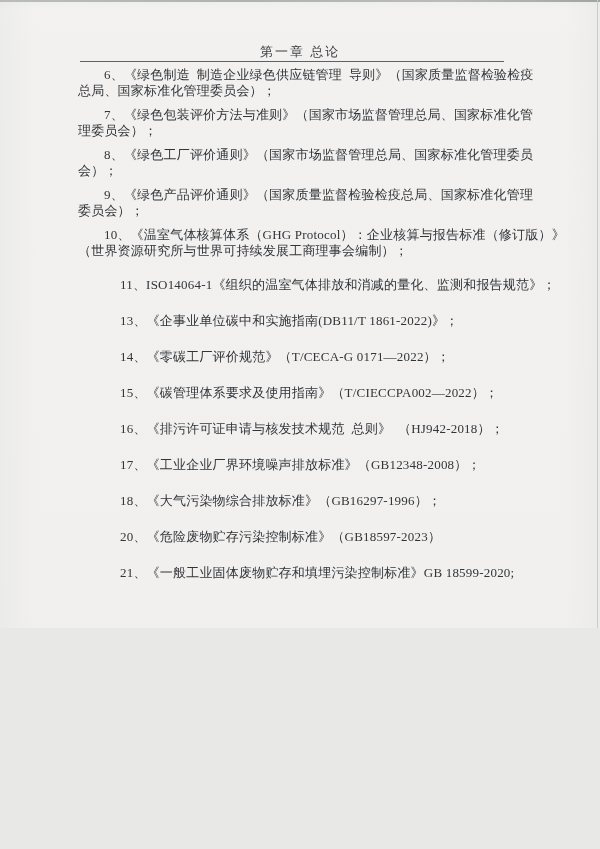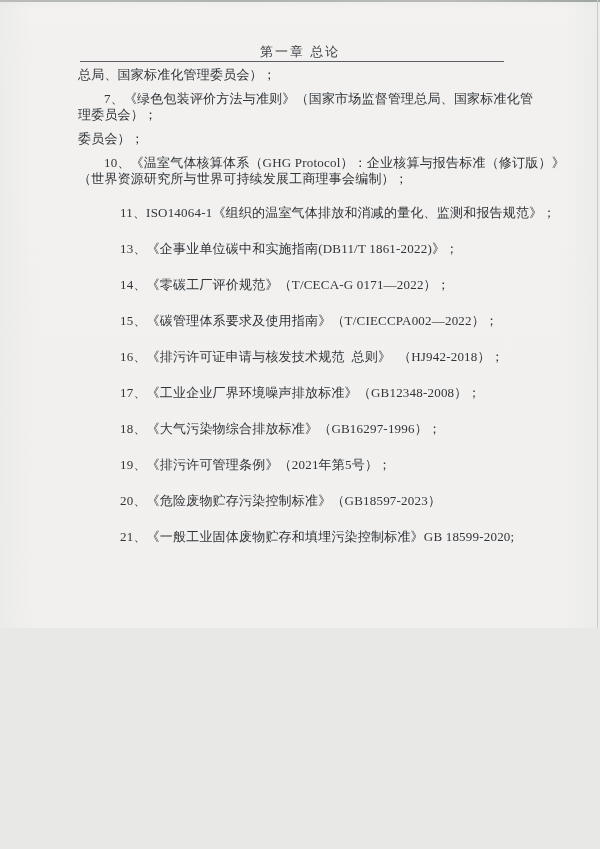--- a/index.html
+++ b/index.html
@@ -86,27 +86,33 @@
 
 <div class="page">
   <div class="edge-top"></div>
   <div class="edge-right"></div>
 
   <div class="chapter-header">第一章  总论</div>
   <div class="header-rule"></div>
 
   <main class="content">
     <p class="para">
+      <span class="line first">6、《绿色制造  制造企业绿色供应链管理  导则》（国家质量监督检验检疫</span>
       <span class="line">总局、国家标准化管理委员会）；</span>
     </p>
     <p class="para">
       <span class="line first">7、《绿色包装评价方法与准则》（国家市场监督管理总局、国家标准化管</span>
       <span class="line">理委员会）；</span>
     </p>
     <p class="para">
+      <span class="line first">8、《绿色工厂评价通则》（国家市场监督管理总局、国家标准化管理委员</span>
+      <span class="line">会）；</span>
+    </p>
+    <p class="para">
+      <span class="line first">9、《绿色产品评价通则》（国家质量监督检验检疫总局、国家标准化管理</span>
       <span class="line">委员会）；</span>
     </p>
     <p class="para">
       <span class="line first">10、《温室气体核算体系（GHG Protocol）：企业核算与报告标准（修订版）》</span>
       <span class="line">（世界资源研究所与世界可持续发展工商理事会编制）；</span>
     </p>
     <p class="single">
       <span class="line first">11、ISO14064-1《组织的温室气体排放和消减的量化、监测和报告规范》；</span>
     </p>
     <p class="single">
@@ -121,23 +127,20 @@
     <p class="single">
       <span class="line first">16、《排污许可证申请与核发技术规范  总则》  （HJ942-2018）；</span>
     </p>
     <p class="single">
       <span class="line first">17、《工业企业厂界环境噪声排放标准》（GB12348-2008）；</span>
     </p>
     <p class="single">
       <span class="line first">18、《大气污染物综合排放标准》（GB16297-1996）；</span>
     </p>
     <p class="single">
-      <span class="line first">19、《排污许可管理条例》（2021年第5号）；</span>
-    </p>
-    <p class="single">
       <span class="line first">20、《危险废物贮存污染控制标准》（GB18597-2023）</span>
     </p>
     <p class="single">
       <span class="line first">21、《一般工业固体废物贮存和填埋污染控制标准》GB 18599-2020;</span>
     </p>
   </main>
 
   <div class="page-number">5</div>
 </div>
 

